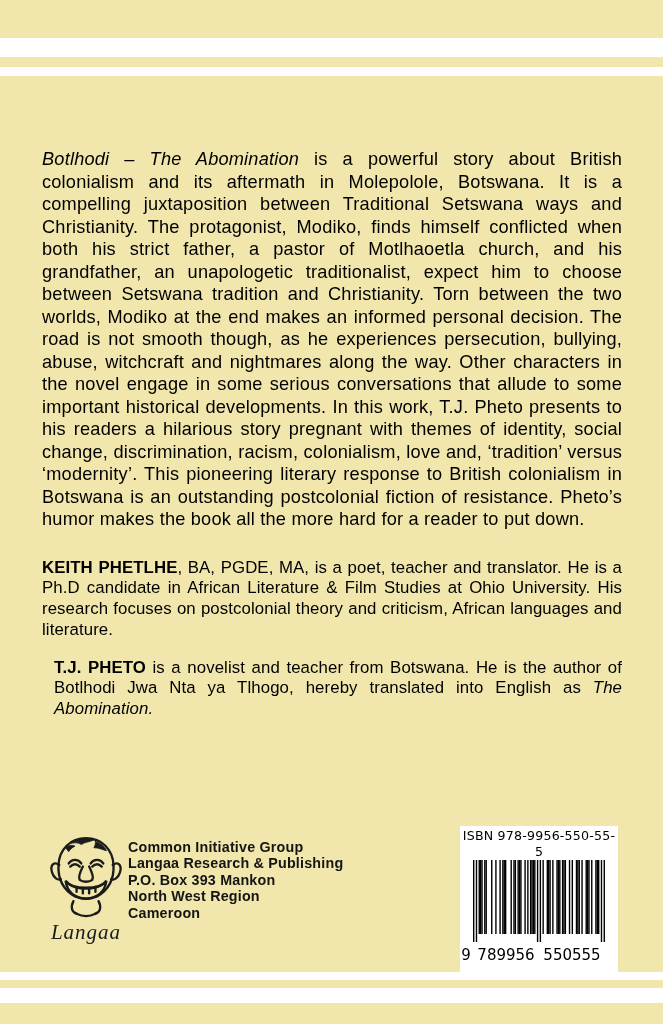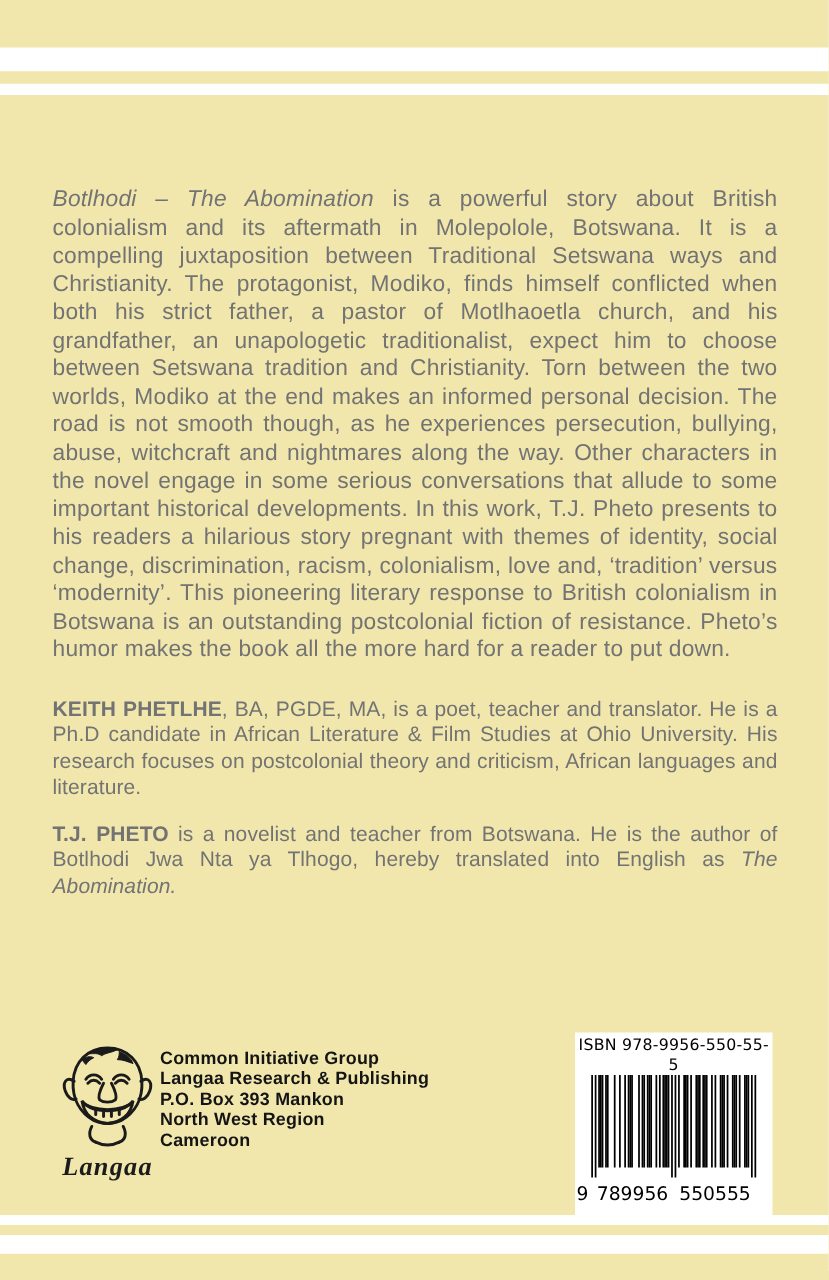--- a/index.html
+++ b/index.html
@@ -11,42 +11,42 @@
     font-family:"Liberation Sans", sans-serif;
   }
   .band{position:absolute;left:0;width:663px;background:#ffffff;}
   #band-top-thick{top:38px;height:19px;}
   #band-top-thin{top:67px;height:9px;}
   #band-bottom-thin{top:972px;height:8px;}
   #band-bottom-thick{top:988px;height:15px;}
 
   #text-flow{
     position:absolute;top:148px;left:42px;width:580px;
-    color:#737373;
+    color:#000000;
     text-align:justify;
   }
   p{margin:0;}
   .synopsis{
     font-size:18.2px;line-height:22.5px;letter-spacing:0.2px;
   }
   .bio{
     font-size:16.8px;line-height:20.8px;letter-spacing:0.1px;
   }
   .bio-translator{margin-top:27px;}
-  .bio-author{margin-top:17px;}
+  .bio-author{margin-top:17px;margin-left:12px;}
   .it{font-style:italic;}
   .bold-name{font-weight:bold;}
 
   #publisher-logo{
     position:absolute;left:44px;top:832px;width:84px;
     text-align:center;color:#1b1b1b;
   }
   #publisher-logo .logotype{
     font-family:"Liberation Serif", serif;
-    font-style:italic;font-weight:700;
+    font-style:italic;font-weight:400;
     font-size:21px;letter-spacing:1px;
     margin-top:-4px;
   }
   #publisher-address{
     position:absolute;left:128px;top:839px;
     color:#141414;font-weight:bold;
     font-size:14.3px;line-height:16.4px;
     letter-spacing:0.2px;
   }
   #barcode-box{

